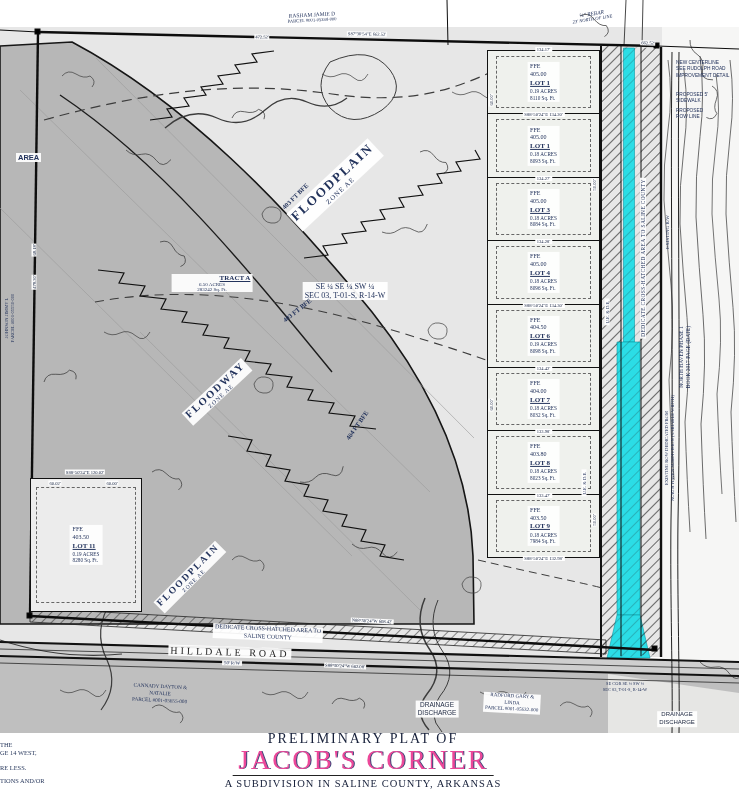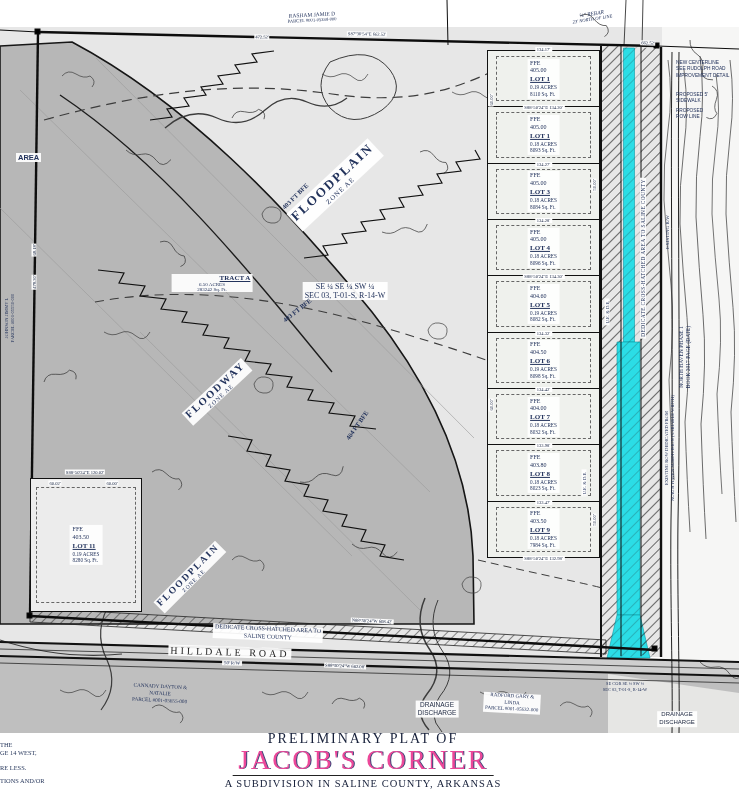--- a/index.html
+++ b/index.html
@@ -227,31 +227,20 @@
         <div class="l-id">LOT 4</div>
         <div class="l-acres">0.18 ACRES</div>
         <div class="l-sqft">8096 Sq. Ft.</div>
       </div>
       <div class="lot-dim">S88°50'24"E  134.30'</div>
     </div>
     <div class="lot">
       <div class="setback"></div>
       <div class="lot-txt">
         <div>FFE</div>
-        <div>404.60</div>
-        <div class="l-id">LOT 5</div>
-        <div class="l-acres">0.19 ACRES</div>
-        <div class="l-sqft">8082 Sq. Ft.</div>
-      </div>
-      <div class="lot-dim">134.32'</div>
-    </div>
-    <div class="lot">
-      <div class="setback"></div>
-      <div class="lot-txt">
-        <div>FFE</div>
         <div>404.50</div>
         <div class="l-id">LOT 6</div>
         <div class="l-acres">0.19 ACRES</div>
         <div class="l-sqft">8098 Sq. Ft.</div>
       </div>
       <div class="lot-dim">134.42'</div>
     </div>
     <div class="lot">
       <div class="setback"></div>
       <div class="lot-txt">

